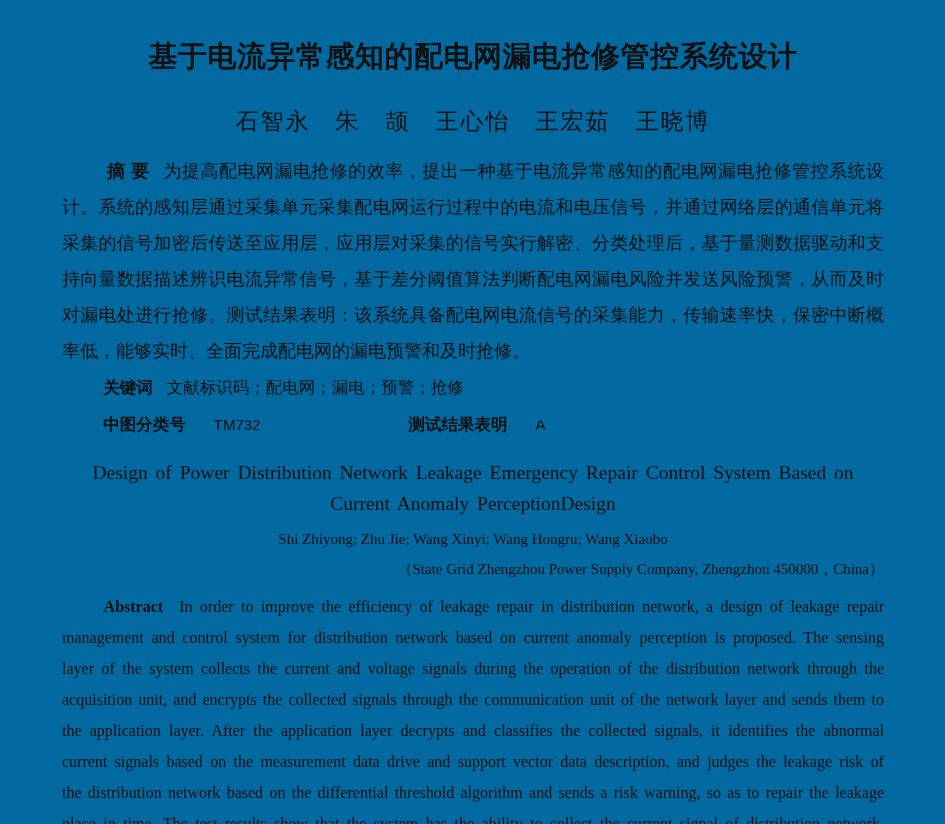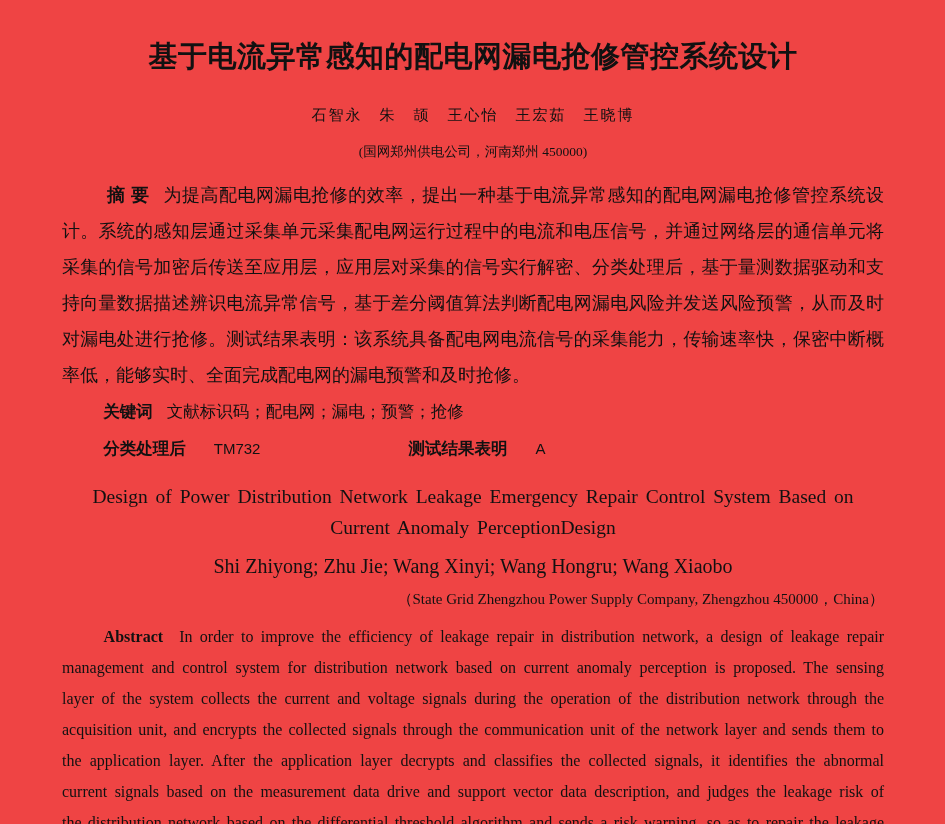--- a/index.html
+++ b/index.html
@@ -5,39 +5,39 @@
   html, body {
     margin: 0;
     padding: 0;
     background: #ffffff;
   }
   .page {
     position: relative;
     width: 945px;
     height: 824px;
     margin: 0 auto;
-    background: #ef4444;
+    background: #0369a1;
     color: #111111;
     box-sizing: border-box;
     padding: 30px 61px 0 62px;
     overflow: hidden;
   }
   
   .title-zh {
     font-family: "Liberation Sans", sans-serif;
     font-weight: bold;
     font-size: 29px;
     line-height: 40px;
     text-align: center;
     letter-spacing: 0.5px;
     margin: 6px 0 0 0;
   }
   .authors-zh {
     font-family: "Liberation Serif", serif;
-    font-size: 15px;
+    font-size: 23px;
     text-align: center;
     letter-spacing: 2px;
     margin: 30px 0 0 0;
   }
   .affil-zh {
     font-family: "Liberation Serif", serif;
     font-size: 13.5px;
     text-align: center;
     margin: 18px 0 0 0;
   }
@@ -73,21 +73,21 @@
     font-family: "Liberation Serif", serif;
     font-weight: normal;
     font-size: 19.5px;
     line-height: 31px;
     text-align: center;
     word-spacing: 3px;
     margin: 14px 0 0 0;
   }
   .authors-en {
     font-family: "Liberation Serif", serif;
-    font-size: 20px;
+    font-size: 15px;
     text-align: center;
     margin: 12px 0 0 0;
   }
   .affil-en {
     font-family: "Liberation Serif", serif;
     font-size: 15px;
     text-align: right;
     margin: 12px 0 0 0;
   }
   .abs-en {
@@ -106,27 +106,26 @@
 </style>
 </head>
 <body>
 
 <div class="page">
 
   <h1 class="title-zh">基于电流异常感知的配电网漏电抢修管控系统设计</h1>
 
   <p class="authors-zh">石智永　朱　颉　王心怡　王宏茹　王晓博</p>
 
-  <p class="affil-zh">(国网郑州供电公司，河南郑州 450000)</p>
 
   <p class="abs-zh"><span class="label-zh">摘 要</span><span>为提高配电网漏电抢修的效率，提出一种基于电流异常感知的配电网漏电抢修管控系统设计。系统的感知层通过采集单元采集配电网运行过程中的电流和电压信号，并通过网络层的通信单元将采集的信号加密后传送至应用层，应用层对采集的信号实行解密、分类处理后，基于量测数据驱动和支持向量数据描述辨识电流异常信号，基于差分阈值算法判断配电网漏电风险并发送风险预警，从而及时对漏电处进行抢修。测试结果表明：该系统具备配电网电流信号的采集能力，传输速率快，保密中断概率低，能够实时、全面完成配电网的漏电预警和及时抢修。</span></p>
 
   <p class="kw-zh"><span class="label-zh">关键词</span><span>文献标识码；配电网；漏电；预警；抢修</span></p>
 
-  <p class="meta-line"><span><span class="label-zh">分类处理后</span><span class="value">TM732</span></span><span class="meta-group2"><span class="label-zh">测试结果表明</span><span class="value">A</span></span></p>
+  <p class="meta-line"><span><span class="label-zh">中图分类号</span><span class="value">TM732</span></span><span class="meta-group2"><span class="label-zh">测试结果表明</span><span class="value">A</span></span></p>
 
   <h2 class="title-en">Design of Power Distribution Network Leakage Emergency Repair Control System Based on Current Anomaly PerceptionDesign</h2>
 
   <p class="authors-en">Shi Zhiyong; Zhu Jie; Wang Xinyi; Wang Hongru; Wang Xiaobo</p>
 
   <p class="affil-en">（State Grid Zhengzhou Power Supply Company, Zhengzhou 450000，China）</p>
 
   <p class="abs-en"><span class="label-en">Abstract</span><span>In order to improve the efficiency of leakage repair in distribution network, a design of leakage repair management and control system for distribution network based on current anomaly perception is proposed. The sensing layer of the system collects the current and voltage signals during the operation of the distribution network through the acquisition unit, and encrypts the collected signals through the communication unit of the network layer and sends them to the application layer. After the application layer decrypts and classifies the collected signals, it identifies the abnormal current signals based on the measurement data drive and support vector data description, and judges the leakage risk of the distribution network based on the differential threshold algorithm and sends a risk warning, so as to repair the leakage place in time. The test results show that the system has the ability to collect the current signal of distribution network, with fast transmission rate and low probability of confidentiality interruption, and can complete the leakage warning and timely repair of distribution network in real time and comprehensively.</span></p>
 
 </div>

